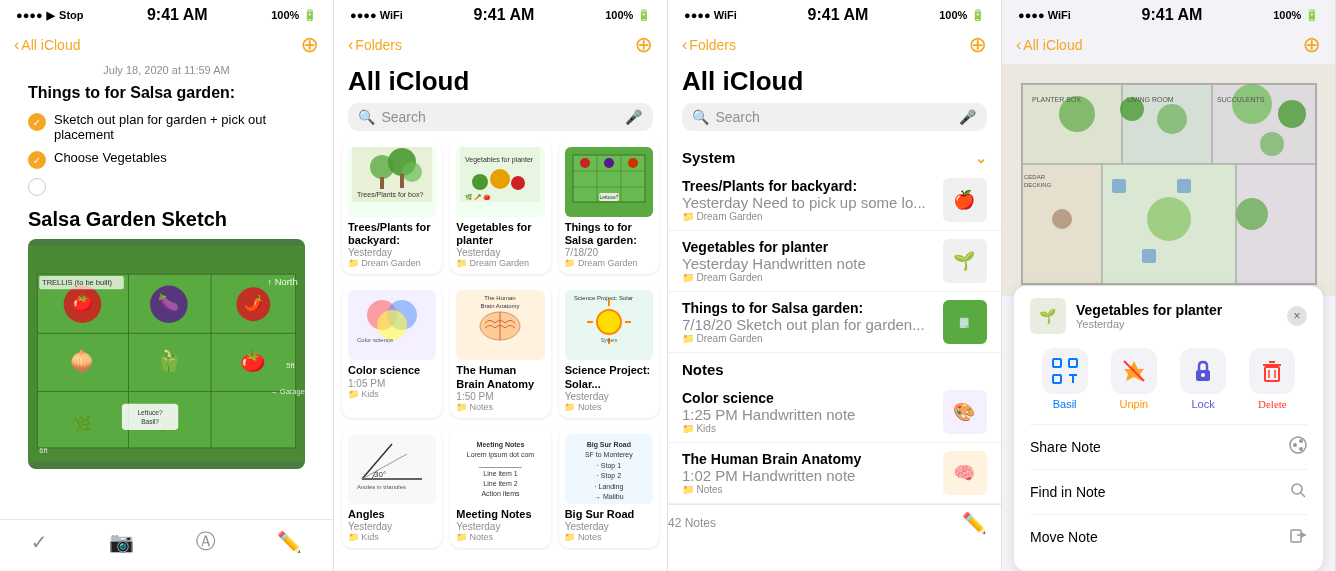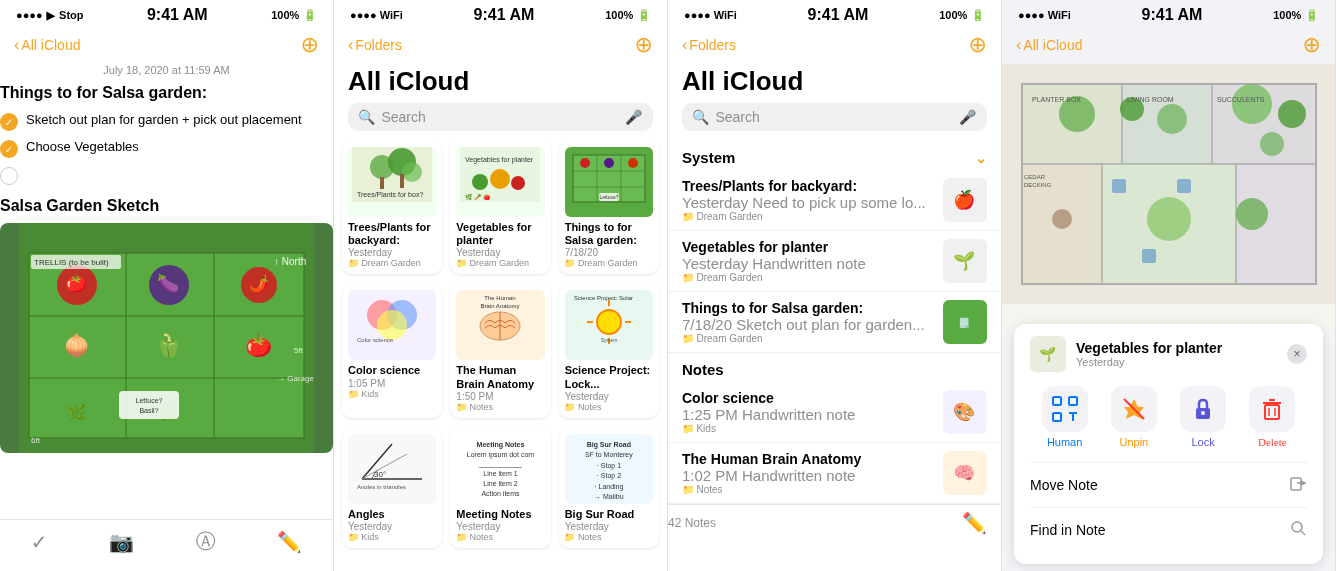--- a/index.html
+++ b/index.html
@@ -68,21 +68,21 @@
       display: flex; align-items: center;
       padding: 6px 10px;
       gap: 6px;
       color: #8e8e93;
       font-size: 14px;
     }
     .search-bar .mic-icon { margin-left: auto; font-size: 14px; }
 
     
     .panel1 .note-content {
-      padding: 0 0;
+      padding: 0 28px;
       flex: 1;
       overflow: hidden;
     }
     .note-date {
       text-align: center;
       font-size: 11px;
       color: #8e8e93;
       margin-bottom: 8px;
     }
     .note-heading {
@@ -96,21 +96,21 @@
       margin-bottom: 8px; font-size: 13px;
     }
     .check-circle {
       width: 18px; height: 18px; border-radius: 50%;
       display: flex; align-items: center; justify-content: center;
       flex-shrink: 0; margin-top: 1px;
     }
     .check-circle.checked { background: #f5a623; color: #fff; font-size: 10px; }
     .check-circle.unchecked { border: 1.5px solid #ccc; }
     .sketch-title {
-      font-size: 16px; font-weight: 700; margin: 12px 0 8px;
+      font-size: 20px; font-weight: 700; margin: 12px 0 8px;
     }
     .sketch-area {
       width: 100%; height: 230px;
       background: #4a7c3f;
       border-radius: 8px;
       overflow: hidden;
       position: relative;
     }
 
     
@@ -521,21 +521,21 @@
             <rect width="80" height="55" fill="#e8f8f0"></rect>
             <text x="5" y="10" font-size="6" fill="#333">Science Project: Solar</text>
             <circle cx="40" cy="32" r="12" fill="#ffdd00" stroke="#ff8800" stroke-width="2"></circle>
             <line x1="40" y1="10" x2="40" y2="16" stroke="#ff8800" stroke-width="2"></line>
             <line x1="40" y1="48" x2="40" y2="54" stroke="#ff8800" stroke-width="2"></line>
             <line x1="18" y1="32" x2="24" y2="32" stroke="#ff8800" stroke-width="2"></line>
             <line x1="56" y1="32" x2="62" y2="32" stroke="#ff8800" stroke-width="2"></line>
             <text x="40" y="52" text-anchor="middle" font-size="5" fill="#555">System</text>
           </svg>
         </div>
-        <div class="grid-card-title">Science Project: Lock...</div>
+        <div class="grid-card-title">Science Project: Solar...</div>
         <div class="grid-card-meta">Yesterday</div>
         <div class="grid-card-folder">
           <span>📁</span>
           <span>Notes</span>
         </div>
       </div>
     </div>
 
     <div class="grid-row">
       <div class="grid-card">
@@ -762,21 +762,21 @@
       <button class="action-icon-btn">
         <div class="action-icon-circle">
           <svg width="28" height="28" viewBox="0 0 28 28">
               <rect x="2" y="2" width="8" height="8" fill="none" stroke="#007aff" stroke-width="2" rx="1"></rect>
               <rect x="18" y="2" width="8" height="8" fill="none" stroke="#007aff" stroke-width="2" rx="1"></rect>
               <rect x="2" y="18" width="8" height="8" fill="none" stroke="#007aff" stroke-width="2" rx="1"></rect>
               <line x1="18" y1="18" x2="26" y2="18" stroke="#007aff" stroke-width="2"></line>
               <line x1="22" y1="18" x2="22" y2="26" stroke="#007aff" stroke-width="2"></line>
             </svg>
         </div>
-        <span class="action-label action-scan">Human</span>
+        <span class="action-label action-scan">Basil</span>
       </button>
       <button class="action-icon-btn">
         <div class="action-icon-circle">
           <svg width="28" height="28" viewBox="0 0 28 28">
               <path d="M14 4 L18 12 L24 12 L20 17 L22 24 L14 20 L6 24 L8 17 L4 12 L10 12 Z" fill="#ff9500" opacity="0.85"></path>
               <line x1="4" y1="4" x2="24" y2="24" stroke="#ff3b30" stroke-width="2"></line>
             </svg>
         </div>
         <span class="action-label action-unpin">Unpin</span>
       </button>
@@ -798,32 +798,43 @@
               <line x1="11" y1="5" x2="17" y2="5" stroke="#ff3b30" stroke-width="2"></line>
               <line x1="11" y1="13" x2="11" y2="21" stroke="#ff3b30" stroke-width="1.5"></line>
               <line x1="17" y1="13" x2="17" y2="21" stroke="#ff3b30" stroke-width="1.5"></line>
             </svg>
         </div>
         <span class="action-label action-delete">Delete</span>
       </button>
     </div>
 
     <div class="menu-item">
+      <span>Share Note</span>
+      <span class="menu-item-icon">
+        <svg width="18" height="18" viewBox="0 0 18 18">
+            <circle cx="9" cy="9" r="8" fill="none" stroke="#999" stroke-width="1.5"></circle>
+            <circle cx="6" cy="9" r="2" fill="#999"></circle>
+            <circle cx="12" cy="5" r="2" fill="#999"></circle>
+            <circle cx="12" cy="13" r="2" fill="#999"></circle>
+          </svg>
+      </span>
+    </div>
+    <div class="menu-item">
+      <span>Find in Note</span>
+      <span class="menu-item-icon">
+        <svg width="18" height="18" viewBox="0 0 18 18">
+            <circle cx="8" cy="8" r="5" fill="none" stroke="#999" stroke-width="1.5"></circle>
+            <line x1="12" y1="12" x2="16" y2="16" stroke="#999" stroke-width="1.5"></line>
+          </svg>
+      </span>
+    </div>
+    <div class="menu-item">
       <span>Move Note</span>
       <span class="menu-item-icon">
         <svg width="18" height="18" viewBox="0 0 18 18">
             <rect x="2" y="4" width="10" height="12" rx="1" fill="none" stroke="#999" stroke-width="1.5"></rect>
             <polyline points="12,7 16,9 12,11" fill="none" stroke="#999" stroke-width="1.5"></polyline>
             <line x1="8" y1="9" x2="16" y2="9" stroke="#999" stroke-width="1.5"></line>
           </svg>
       </span>
     </div>
-    <div class="menu-item">
-      <span>Find in Note</span>
-      <span class="menu-item-icon">
-        <svg width="18" height="18" viewBox="0 0 18 18">
-            <circle cx="8" cy="8" r="5" fill="none" stroke="#999" stroke-width="1.5"></circle>
-            <line x1="12" y1="12" x2="16" y2="16" stroke="#999" stroke-width="1.5"></line>
-          </svg>
-      </span>
-    </div>
   </div>
 </div>
 
 </body></html>

